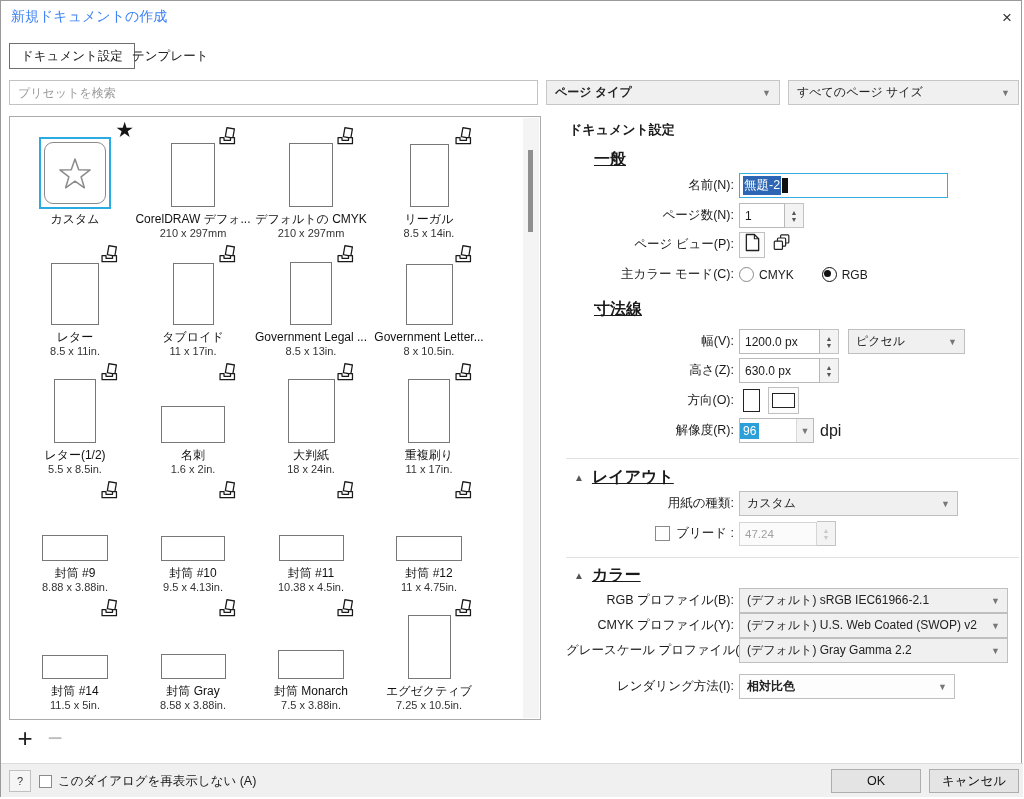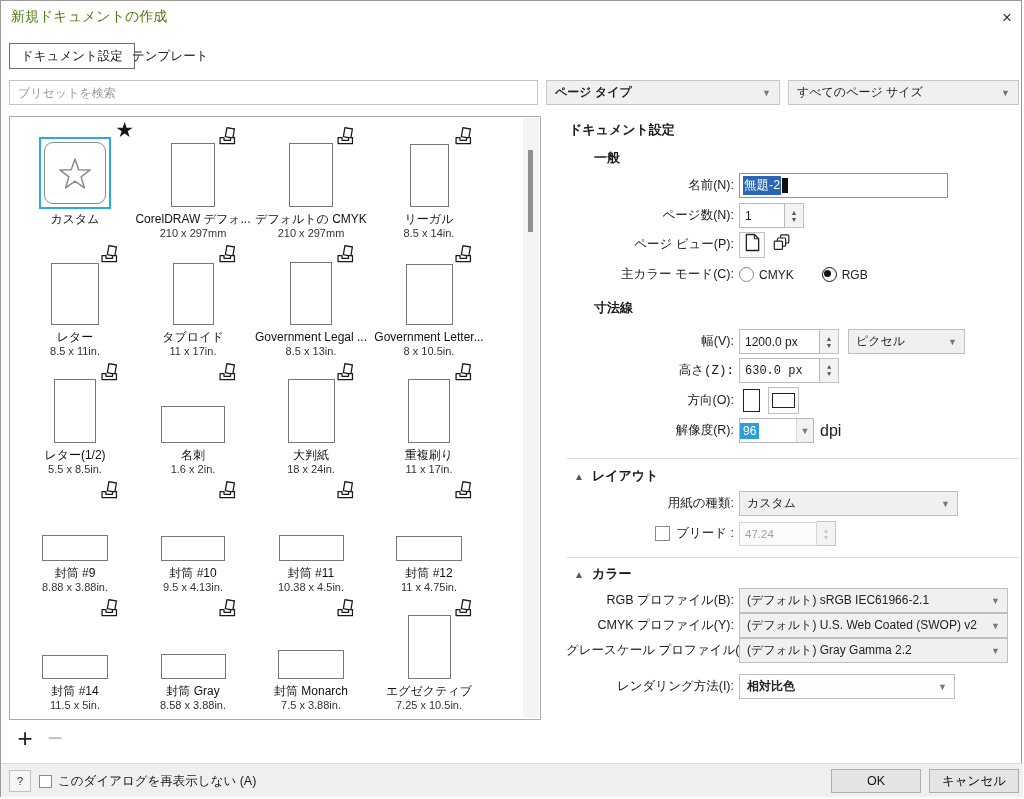--- a/index.html
+++ b/index.html
@@ -2,21 +2,21 @@
 <html style="--accent: #2babe2; --selA: #2c66b4; --selB: #2d9fd8;"><head>
 <meta charset="utf-8">
 <style>
   :root{ --accent:#2babe2; --selA:#2c66b4; --selB:#2d9fd8; }
   html,body{margin:0;padding:0;background:#fff;overflow:hidden;}
   body{width:1024px;height:799px;font-family:"Liberation Sans",sans-serif;color:#1a1a1a;}
   .dialog{position:relative;width:1022px;height:797px;background:#fff;border:1px solid #9a9a9a;box-sizing:border-box;}
   .abs{position:absolute;box-sizing:border-box;}
 
   
-  .title{left:10px;top:7px;font-size:14px;color:#4d7c0f;}
+  .title{left:10px;top:7px;font-size:14px;color:#3b82f6;}
   .close-btn{left:994px;top:5px;width:24px;height:24px;font-size:17px;color:#333;display:flex;align-items:center;justify-content:center;cursor:default;}
 
   
   .tab{top:42px;height:26px;font-size:12.5px;display:flex;align-items:center;padding:0 11px;}
   .tab.active{left:8px;border:1px solid #6e6e6e;background:#fff;}
   .tab.inactive{left:120px;color:#222;}
 
   
   .search{left:8px;top:79px;width:529px;height:25px;border:1px solid #c3c3c3;font-size:12px;padding:0 8px;color:#222;font-family:"Liberation Sans",sans-serif;outline:none;}
   .search::placeholder{color:#9a9a9a;}
@@ -39,21 +39,21 @@
   .custom-outer{width:60px;height:60px;border:1px solid #8a8a8a;border-radius:9px;display:flex;align-items:center;justify-content:center;background:#fff;}
   .sel-frame{border:2px solid var(--accent);padding:3px;margin-bottom:0;display:flex;}
   .fav-star{position:absolute;right:0px;top:-6px;font-size:21px;color:#151515;line-height:1;}
 
   
   .add-btn{left:12px;top:724px;font-size:26px;color:#222;width:24px;height:26px;display:flex;align-items:center;justify-content:center;}
   .remove-btn{left:42px;top:724px;font-size:26px;color:#bdbdbd;width:24px;height:26px;display:flex;align-items:center;justify-content:center;}
 
   
   .rp-head{left:568px;top:120px;font-size:13px;font-weight:700;}
-  .rp-sub{font-size:13px;font-weight:700;}
+  .rp-sub{font-size:16px;font-weight:700;text-decoration:underline;}
   .row{position:absolute;left:565px;width:455px;height:23px;display:flex;align-items:center;}
   .row .lbl{width:168px;text-align:right;padding-right:5px;font-size:12.5px;white-space:nowrap;flex:none;}
   .tbox{height:23px;border:1px solid #b9b9b9;background:#fff;display:flex;align-items:center;font-size:12px;padding:0 5px;}
   .spin{width:18px;height:23px;border:1px solid #c3c3c3;border-left:none;background:#f3f3f3;display:flex;flex-direction:column;align-items:center;justify-content:center;line-height:0;}
   .spin span{font-size:7px;color:#555;line-height:7px;}
   .spin.disabled span{color:#c9c9c9;}
   .gray-dd{background:#f0f0f0;border:1px solid #bfbfbf;height:23px;display:flex;align-items:center;font-size:12px;padding:0 7px;color:#222;}
   .gray-dd .arrow{margin-left:auto;color:#777;font-size:9px;}
   .name-input{width:201px;height:23px;border:1.5px solid #37aee1;display:flex;align-items:center;padding:0 3px;background:#fff;}
   .sel-text{background:var(--selA);color:#fff;font-size:12.5px;padding:1px 1px;}
@@ -505,21 +505,21 @@
     <div class="spin">
         <span>▲</span>
         <span>▼</span>
       </div>
     <div class="gray-dd" style="width:101px;margin-left:9px;">
       <span>ピクセル</span>
       <span class="arrow">▼</span>
     </div>
   </div>
 
-  <div class="row" style="top:358px;font-family:Liberation Mono, monospace;">
+  <div class="row" style="top:358px;">
     <span class="lbl">高さ(Z):</span>
     <div class="tbox" style="width:69px;">
       <span>630.0 px</span>
     </div>
     <div class="spin">
         <span>▲</span>
         <span>▼</span>
       </div>
   </div>
 

